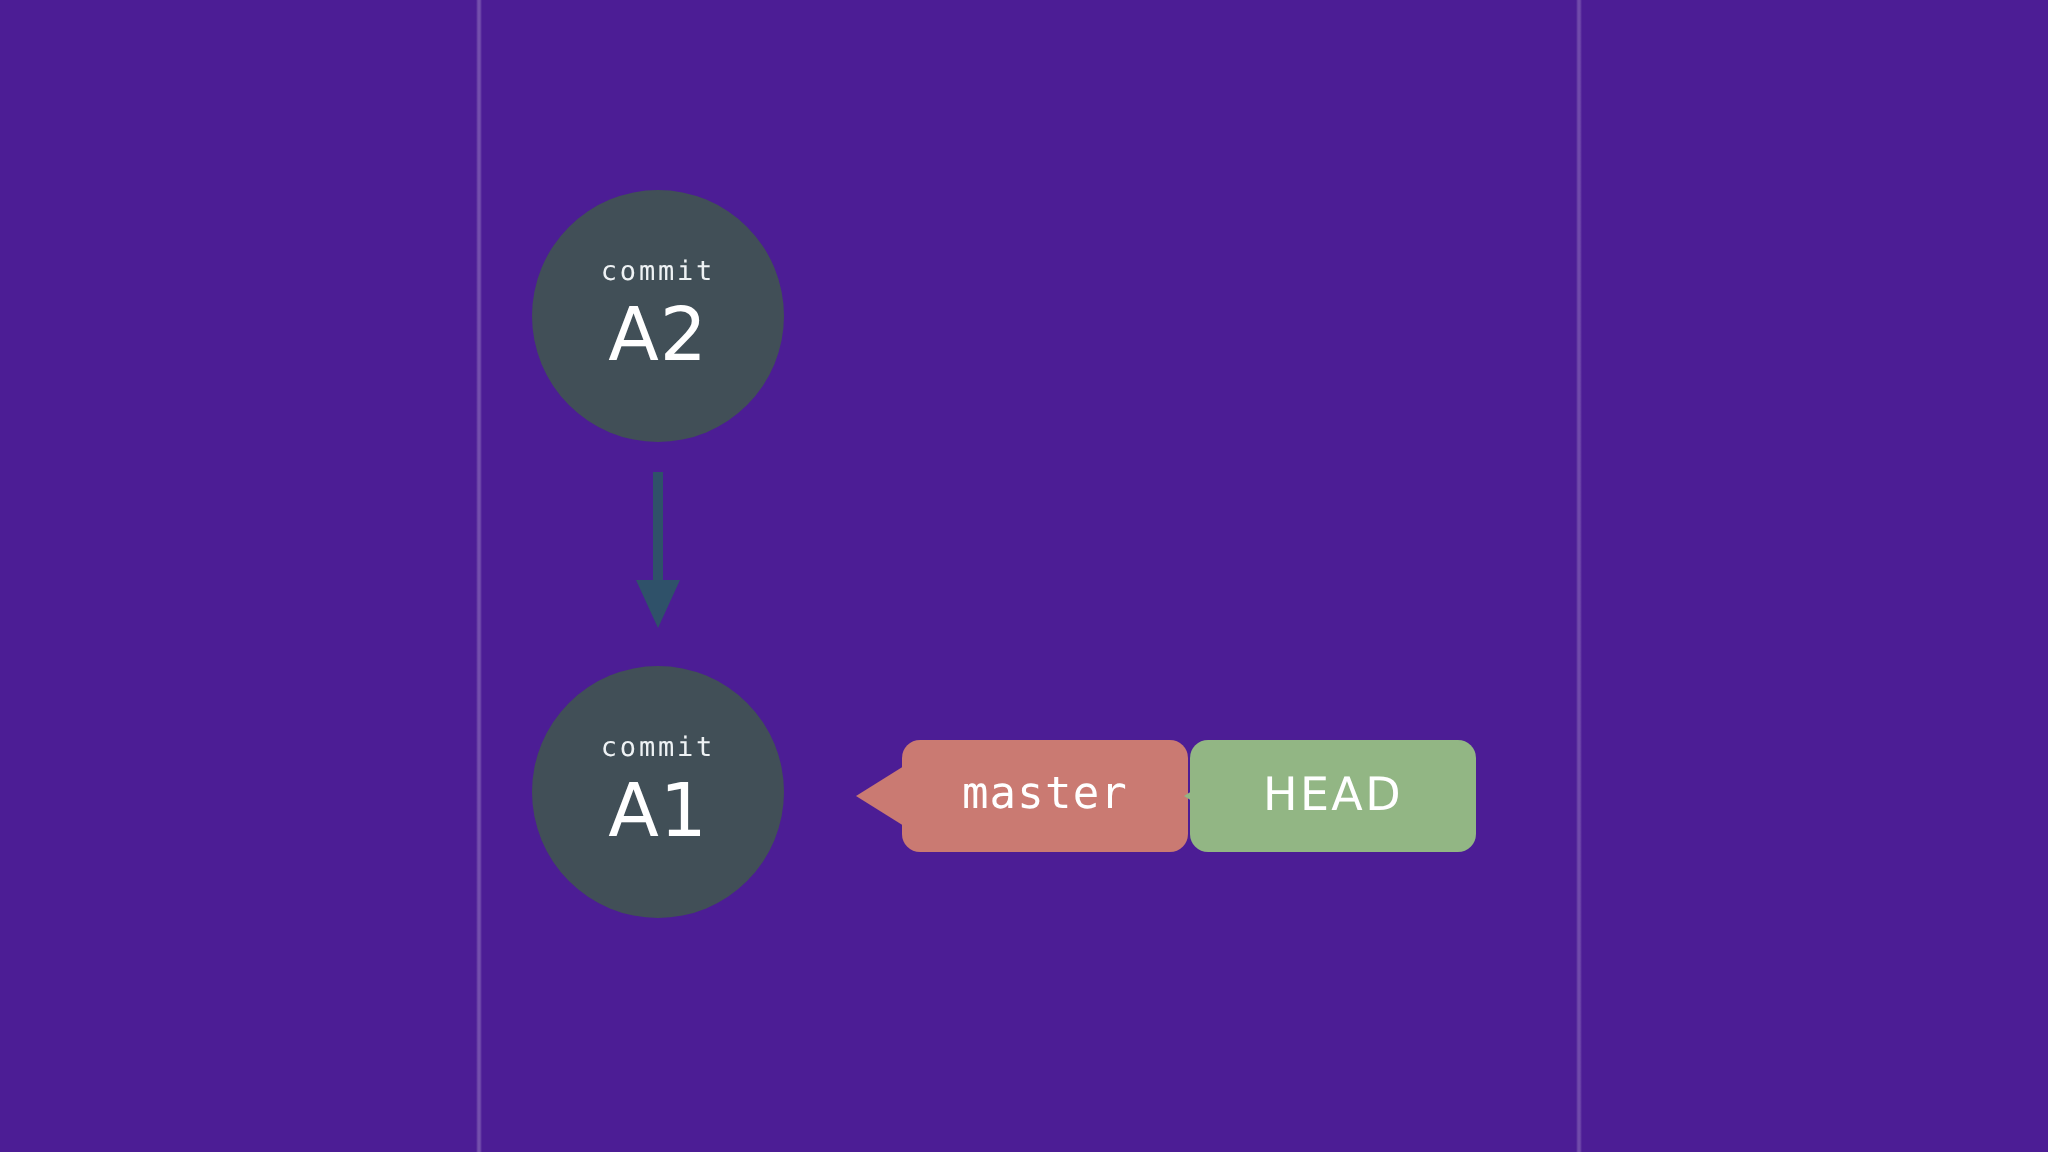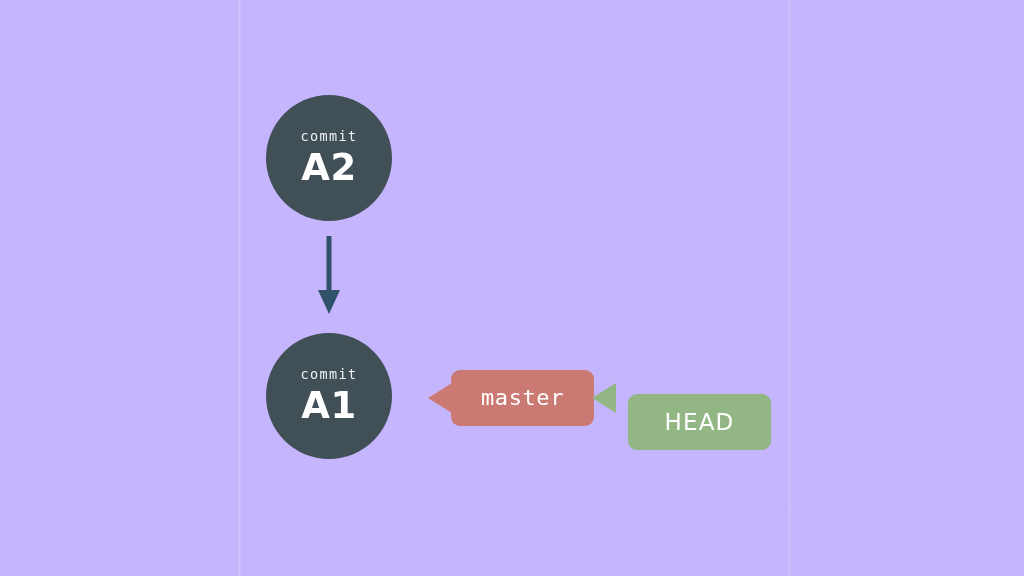--- a/index.html
+++ b/index.html
@@ -4,21 +4,21 @@
 <style>
   html, body {
     margin: 0;
     padding: 0;
     background: #e7ecef;
   }
   #stage {
     position: relative;
     width: 1024px;
     height: 576px;
-    background: #c4b5fd;
+    background: #4c1d95;
     overflow: hidden;
     font-family: "Liberation Sans", sans-serif;
   }
   
   #bg-stripes {
     position: absolute;
     left: 0; top: 0;
     width: 1024px; height: 576px;
     background-image:
       linear-gradient(to right,
@@ -49,21 +49,21 @@
     font-family: "DejaVu Sans Mono", "Liberation Mono", monospace;
     font-size: 13.5px;
     color: #eef2f4;
     letter-spacing: 1.4px;
     line-height: 1;
     margin-bottom: 6px;
   }
   .commit-id {
     font-family: "DejaVu Sans", "Liberation Sans", sans-serif;
     font-size: 37px;
-    font-weight: bold;
+    font-weight: normal;
     color: #ffffff;
     line-height: 1;
     letter-spacing: 0.5px;
   }
 
   #node-a2 { left: 266px; top: 95px; }
   #node-a1 { left: 266px; top: 333px; }
 
   #parent-arrow {
     position: absolute;
@@ -107,21 +107,21 @@
     font-size: 23px;
     letter-spacing: 1.2px;
   }
 
   #tag-master { left: 428px; top: 370px; width: 166px; }
   #tag-master .tag-tip  { left: 0px;  border-right: 24px solid #ca7a72; }
   #tag-master .tag-body { left: 23px; width: 143px; background: #ca7a72; }
 
   #tag-head { left: 592px; top: 370px; width: 164px; }
   #tag-head .tag-tip  { left: 0px;  border-right: 24px solid #92b684; }
-  #tag-head .tag-body { left: 36px; width: 143px; background: #92b684; margin-top: 24px; }
+  #tag-head .tag-body { left: 3px; width: 143px; background: #92b684; }
 </style>
 </head>
 <body>
 
 <div id="stage">
 
   <div id="bg-stripes"></div>
 
   <div class="commit-node" id="node-a2">
     <div class="commit-kind">commit</div>

